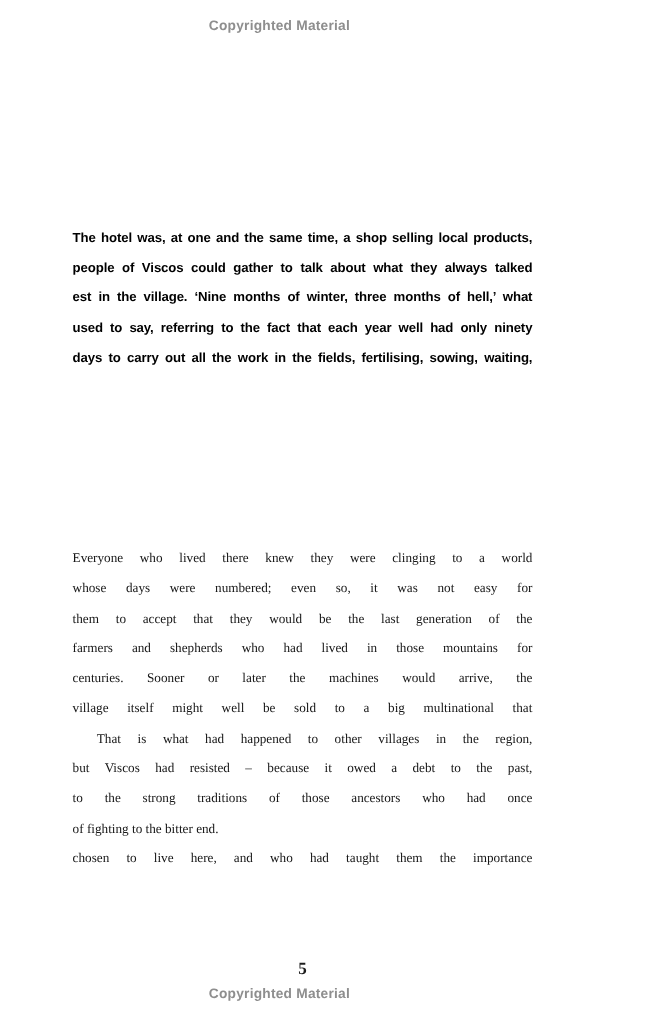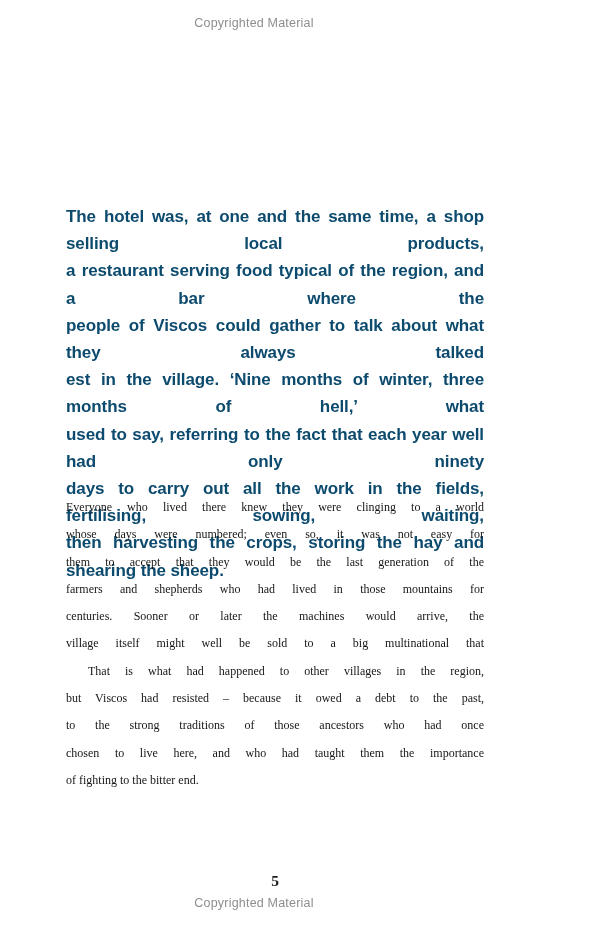--- a/index.html
+++ b/index.html
@@ -13,40 +13,40 @@
     position: relative;
     overflow: hidden;
   }
   .watermark {
     position: absolute;
     left: 0;
     width: 508px;
     text-align: center;
     font-family: "Liberation Sans", sans-serif;
     font-size: 12.5px;
-    font-weight: 400;
+    font-weight: 700;
     color: #8e8e8e;
     letter-spacing: 0.2px;
   }
   .watermark.top { top: 16px; }
   .watermark.bottom { top: 896px; }
 
   .text-block {
     position: absolute;
     left: 66px;
     width: 418px;
   }
 
   
   .sans-par {
     top: 203px;
     font-family: "Liberation Sans", sans-serif;
-    font-size: 17px;
+    font-size: 12px;
     font-weight: 600;
-    color: #0c4a6e;
+    color: #000000;
     line-height: 27.2px;
     letter-spacing: -0.1px;
   }
 
   
   .serif-block {
     top: 494px;
     font-family: "Liberation Serif", serif;
     font-size: 12px;
     color: #161616;
@@ -78,43 +78,41 @@
 </style>
 </head>
 <body>
 
 <div>
 
   <div class="watermark top">Copyrighted Material</div>
 
   <div class="text-block sans-par">
     <div class="jl">The hotel was, at one and the same time, a shop selling local products,</div>
-    <div class="jl">a restaurant serving food typical of the region, and a bar where the</div>
     <div class="jl">people of Viscos could gather to talk about what they always talked</div>
     <div class="jl">est in the village. ‘Nine months of winter, three months of hell,’ what</div>
     <div class="jl">used to say, referring to the fact that each year well had only ninety</div>
     <div class="jl">days to carry out all the work in the fields, fertilising, sowing, waiting,</div>
-    <div class="jl last">then harvesting the crops, storing the hay and shearing the sheep.</div>
   </div>
 
   <div class="text-block serif-block">
     <div>
       <div class="jl">Everyone who lived there knew they were clinging to a world</div>
       <div class="jl">whose days were numbered; even so, it was not easy for</div>
       <div class="jl">them to accept that they would be the last generation of the</div>
       <div class="jl">farmers and shepherds who had lived in those mountains for</div>
       <div class="jl">centuries. Sooner or later the machines would arrive, the</div>
       <div class="jl">village itself might well be sold to a big multinational that</div>
     </div>
     <div>
       <div class="jl indent">That is what had happened to other villages in the region,</div>
       <div class="jl">but Viscos had resisted – because it owed a debt to the past,</div>
       <div class="jl">to the strong traditions of those ancestors who had once</div>
+      <div class="jl last">of fighting to the bitter end.</div>
       <div class="jl">chosen to live here, and who had taught them the importance</div>
-      <div class="jl last">of fighting to the bitter end.</div>
     </div>
   </div>
 
   <div class="page-number">5</div>
 
   <div class="watermark bottom">Copyrighted Material</div>
 
 </div>
 
 </body></html>

